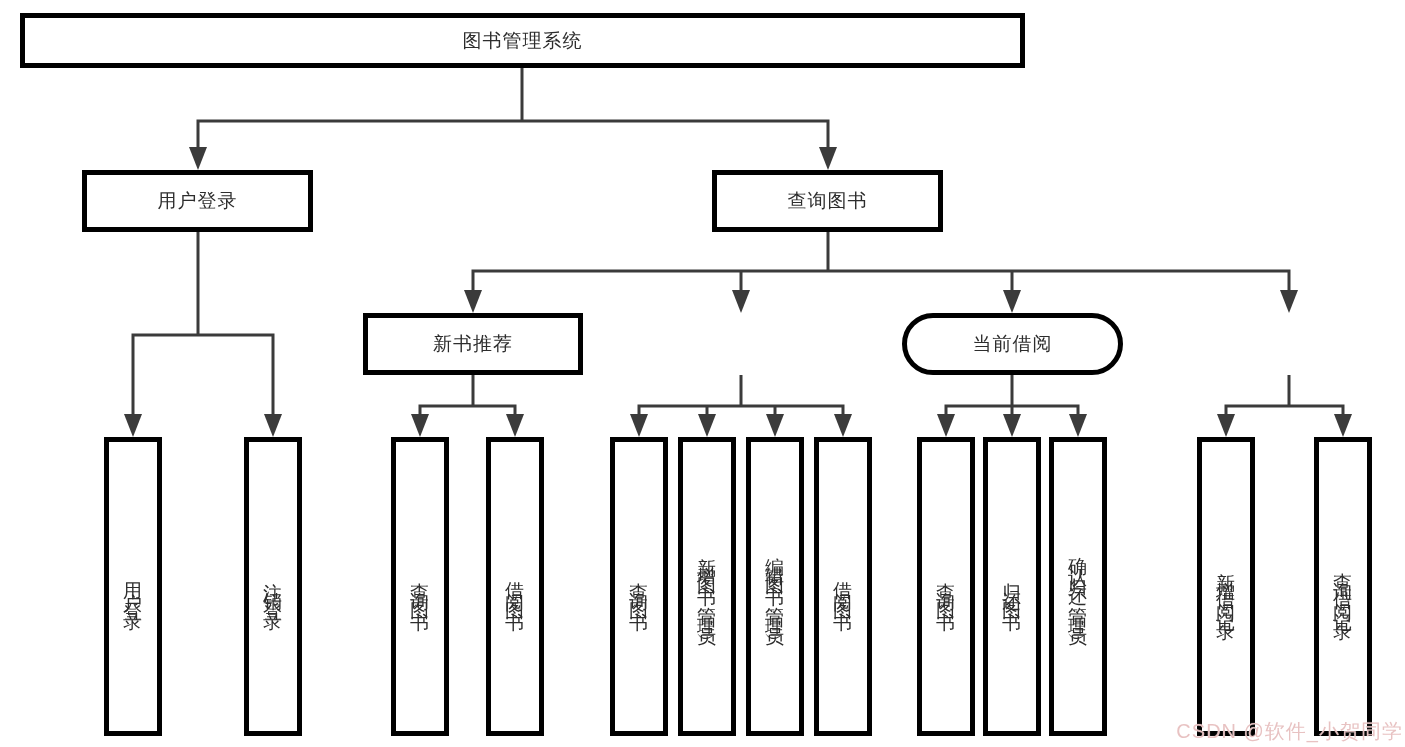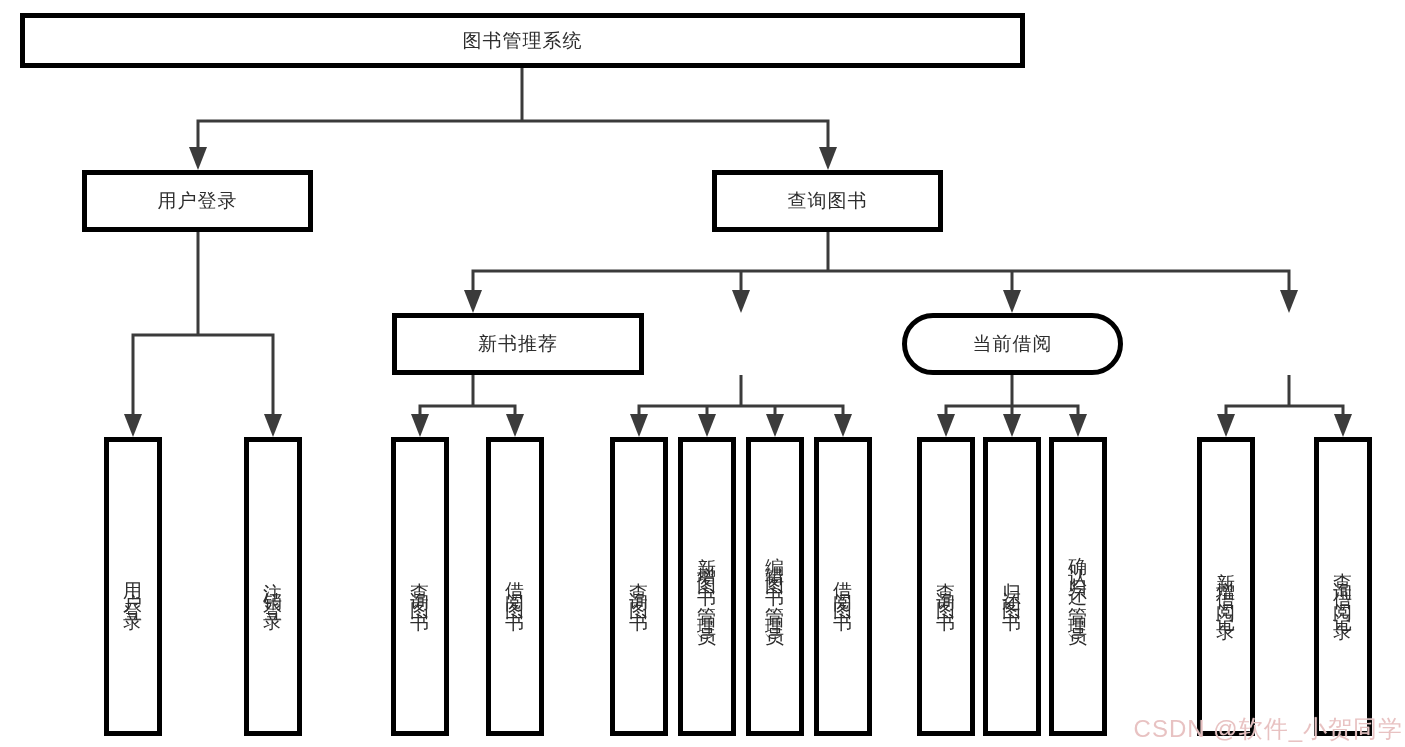--- a/index.html
+++ b/index.html
@@ -50,21 +50,21 @@
     writing-mode: vertical-rl;
     text-orientation: mixed;
     letter-spacing: 10px;
     line-height: 1;
     white-space: nowrap;
   }
   .watermark {
     position: absolute;
     right: 2px;
     bottom: 2px;
-    font-size: 24px;
+    font-size: 20px;
     color: rgba(231, 191, 191, 0.95);
     text-shadow: 0 0 1px rgba(255, 255, 255, 0.75);
     z-index: 5;
     letter-spacing: 1px;
   }
 </style>
 </head>
 <body>
 
 <div class="stage">
@@ -115,21 +115,21 @@
     <path d="M1226 419 V406 H1343 V419"></path>
     <polygon points="1217,414 1235,414 1226,437"></polygon>
     <polygon points="1334,414 1352,414 1343,437"></polygon>
   </svg>
 
   <div class="box" style="left:20px; top:13px; width:1005px; height:55px;">图书管理系统</div>
 
   <div class="box" style="left:82px; top:170px; width:231px; height:62px;">用户登录</div>
   <div class="box" style="left:712px; top:170px; width:231px; height:62px;">查询图书</div>
 
-  <div class="box" style="left:363px; top:313px; width:252px; height:62px;margin-left:29px;">新书推荐</div>
+  <div class="box" style="left:363px; top:313px; width:220px; height:62px;">新书推荐</div>
   <div class="box" style="left:902px; top:313px; width:221px; height:62px;border-radius:31px;">当前借阅</div>
 
   <div class="box leaf" style="left:104px; top:437px; width:58px; height:299px;">
     <span class="vtext">用户登录</span>
   </div>
   <div class="box leaf" style="left:244px; top:437px; width:58px; height:299px;">
     <span class="vtext">注销登录</span>
   </div>
 
   <div class="box leaf" style="left:391px; top:437px; width:58px; height:299px;">

